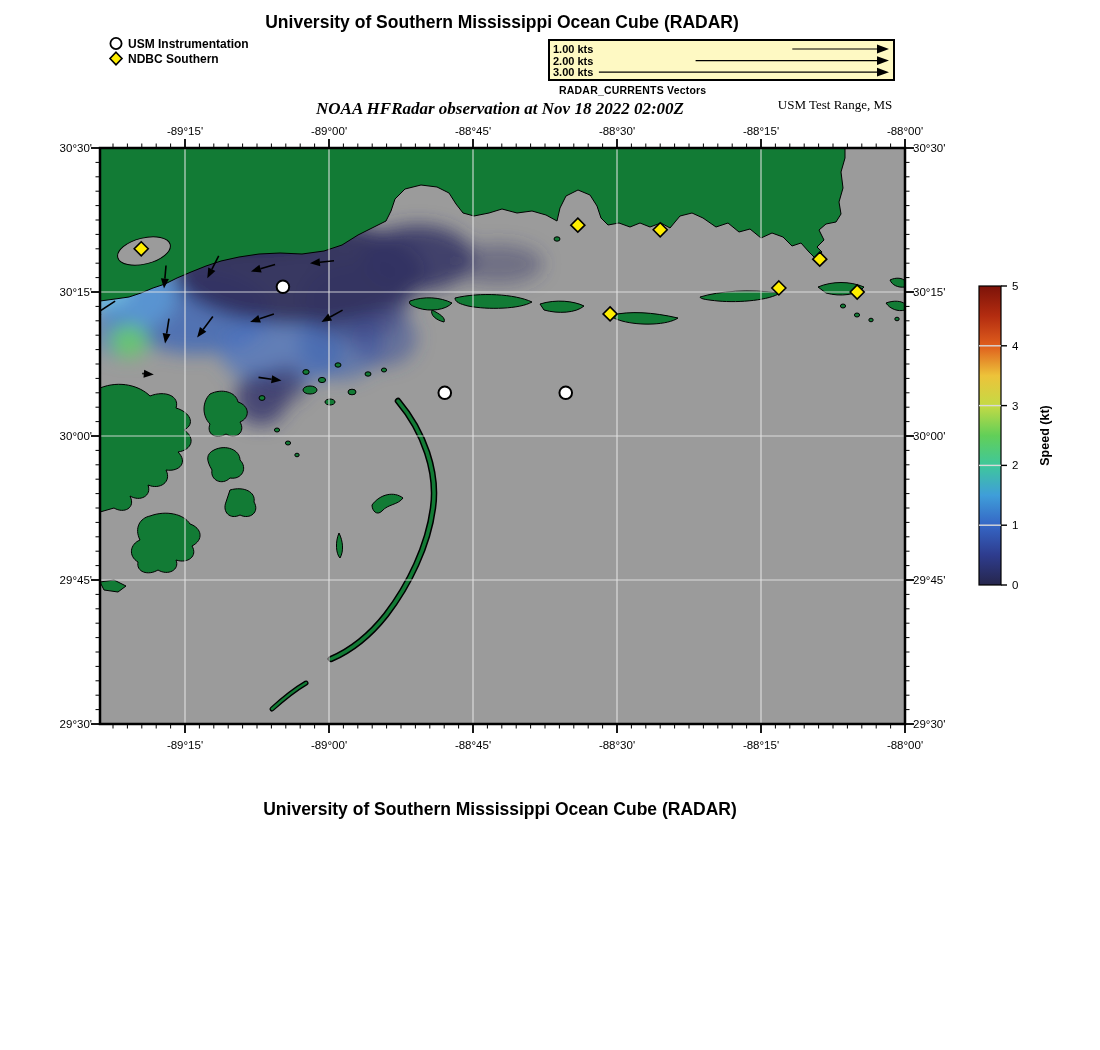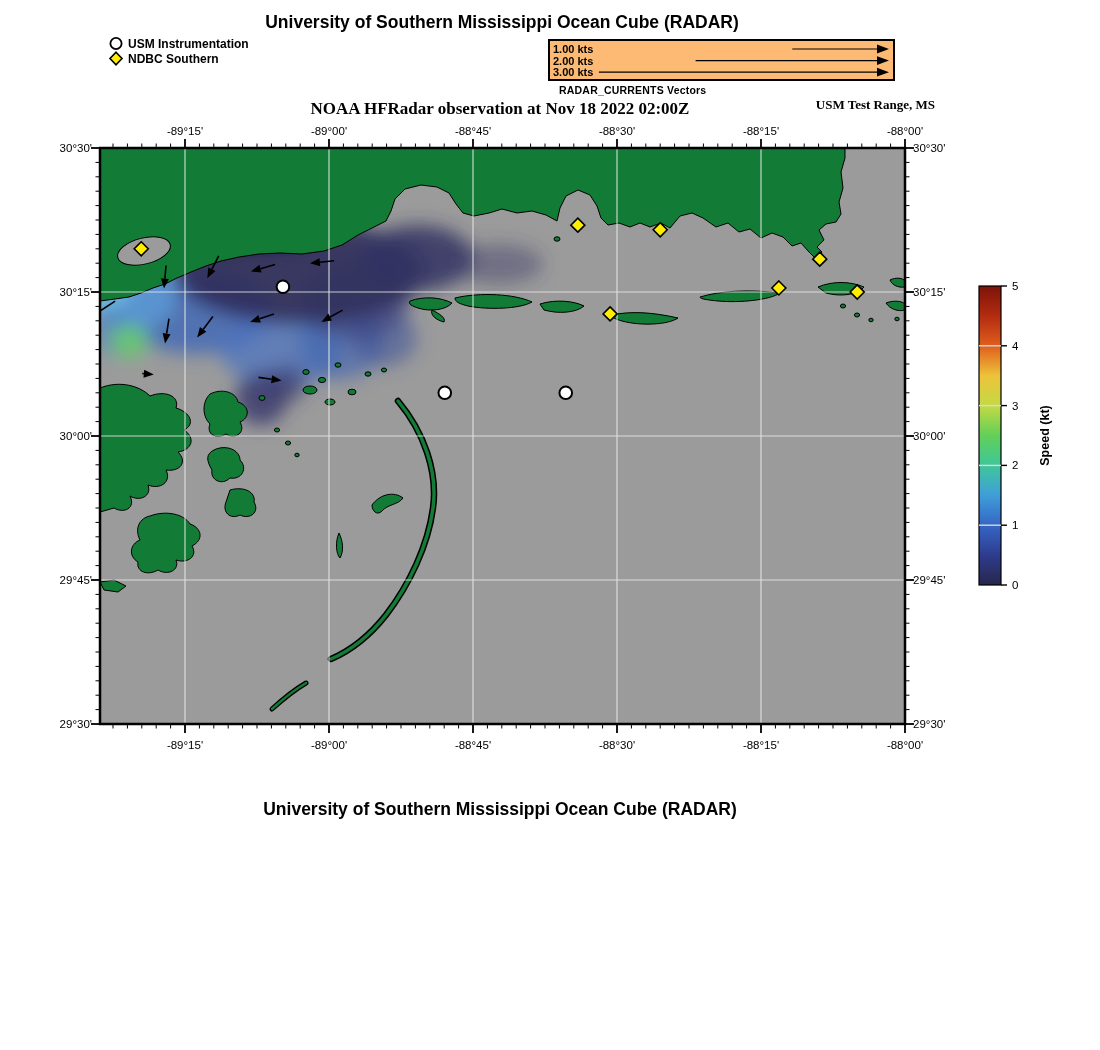--- a/index.html
+++ b/index.html
@@ -2,27 +2,27 @@
 <html><head>
 <meta charset="utf-8">
 <style>
   html,body{margin:0;padding:0;}
   body{width:1100px;height:1050px;background:#ffffff;position:relative;
        font-family:"Liberation Sans",sans-serif;color:#000;}
   .abs{position:absolute;}
   #top-title{left:0;top:12px;width:1004px;text-align:center;font-size:17.5px;font-weight:bold;}
   #bottom-title{left:0;top:799px;width:1000px;text-align:center;font-size:17.5px;font-weight:bold;}
   #subtitle{left:0;top:99px;width:1000px;text-align:center;font-family:"Liberation Serif",serif;
-            font-weight:bold;font-size:17px;}
-  #region-label{left:735px;top:97px;width:200px;text-align:right;font-family:"Liberation Serif",serif;
-            font-weight:bold;font-size:13px;}
+            font-weight:bold;font-size:17px;font-style:italic;}
+  #region-label{left:735px;top:97px;width:200px;text-align:center;font-family:"Liberation Serif",serif;
+            font-weight:normal;font-size:13px;}
   #legend{left:108px;top:36px;}
   .legend-row{display:flex;align-items:center;height:15px;font-size:12px;font-weight:bold;}
   .legend-row svg{margin-right:3px;}
-  #scalebox{left:548px;top:39px;width:343px;height:38px;border:2px solid #000;background:#fdba74;}
+  #scalebox{left:548px;top:39px;width:343px;height:38px;border:2px solid #000;background:#fef9c3;}
   #scalebox-caption{left:547px;top:84px;font-size:10.5px;font-weight:bold;letter-spacing:0.2px;padding-left:12px;}
   #map-svg{left:0;top:0;}
 </style>
 </head>
 <body>
 
 <div class="abs" id="top-title">University of Southern Mississippi Ocean Cube (RADAR)</div>
 
 <div class="abs" id="legend">
   <div class="legend-row">

